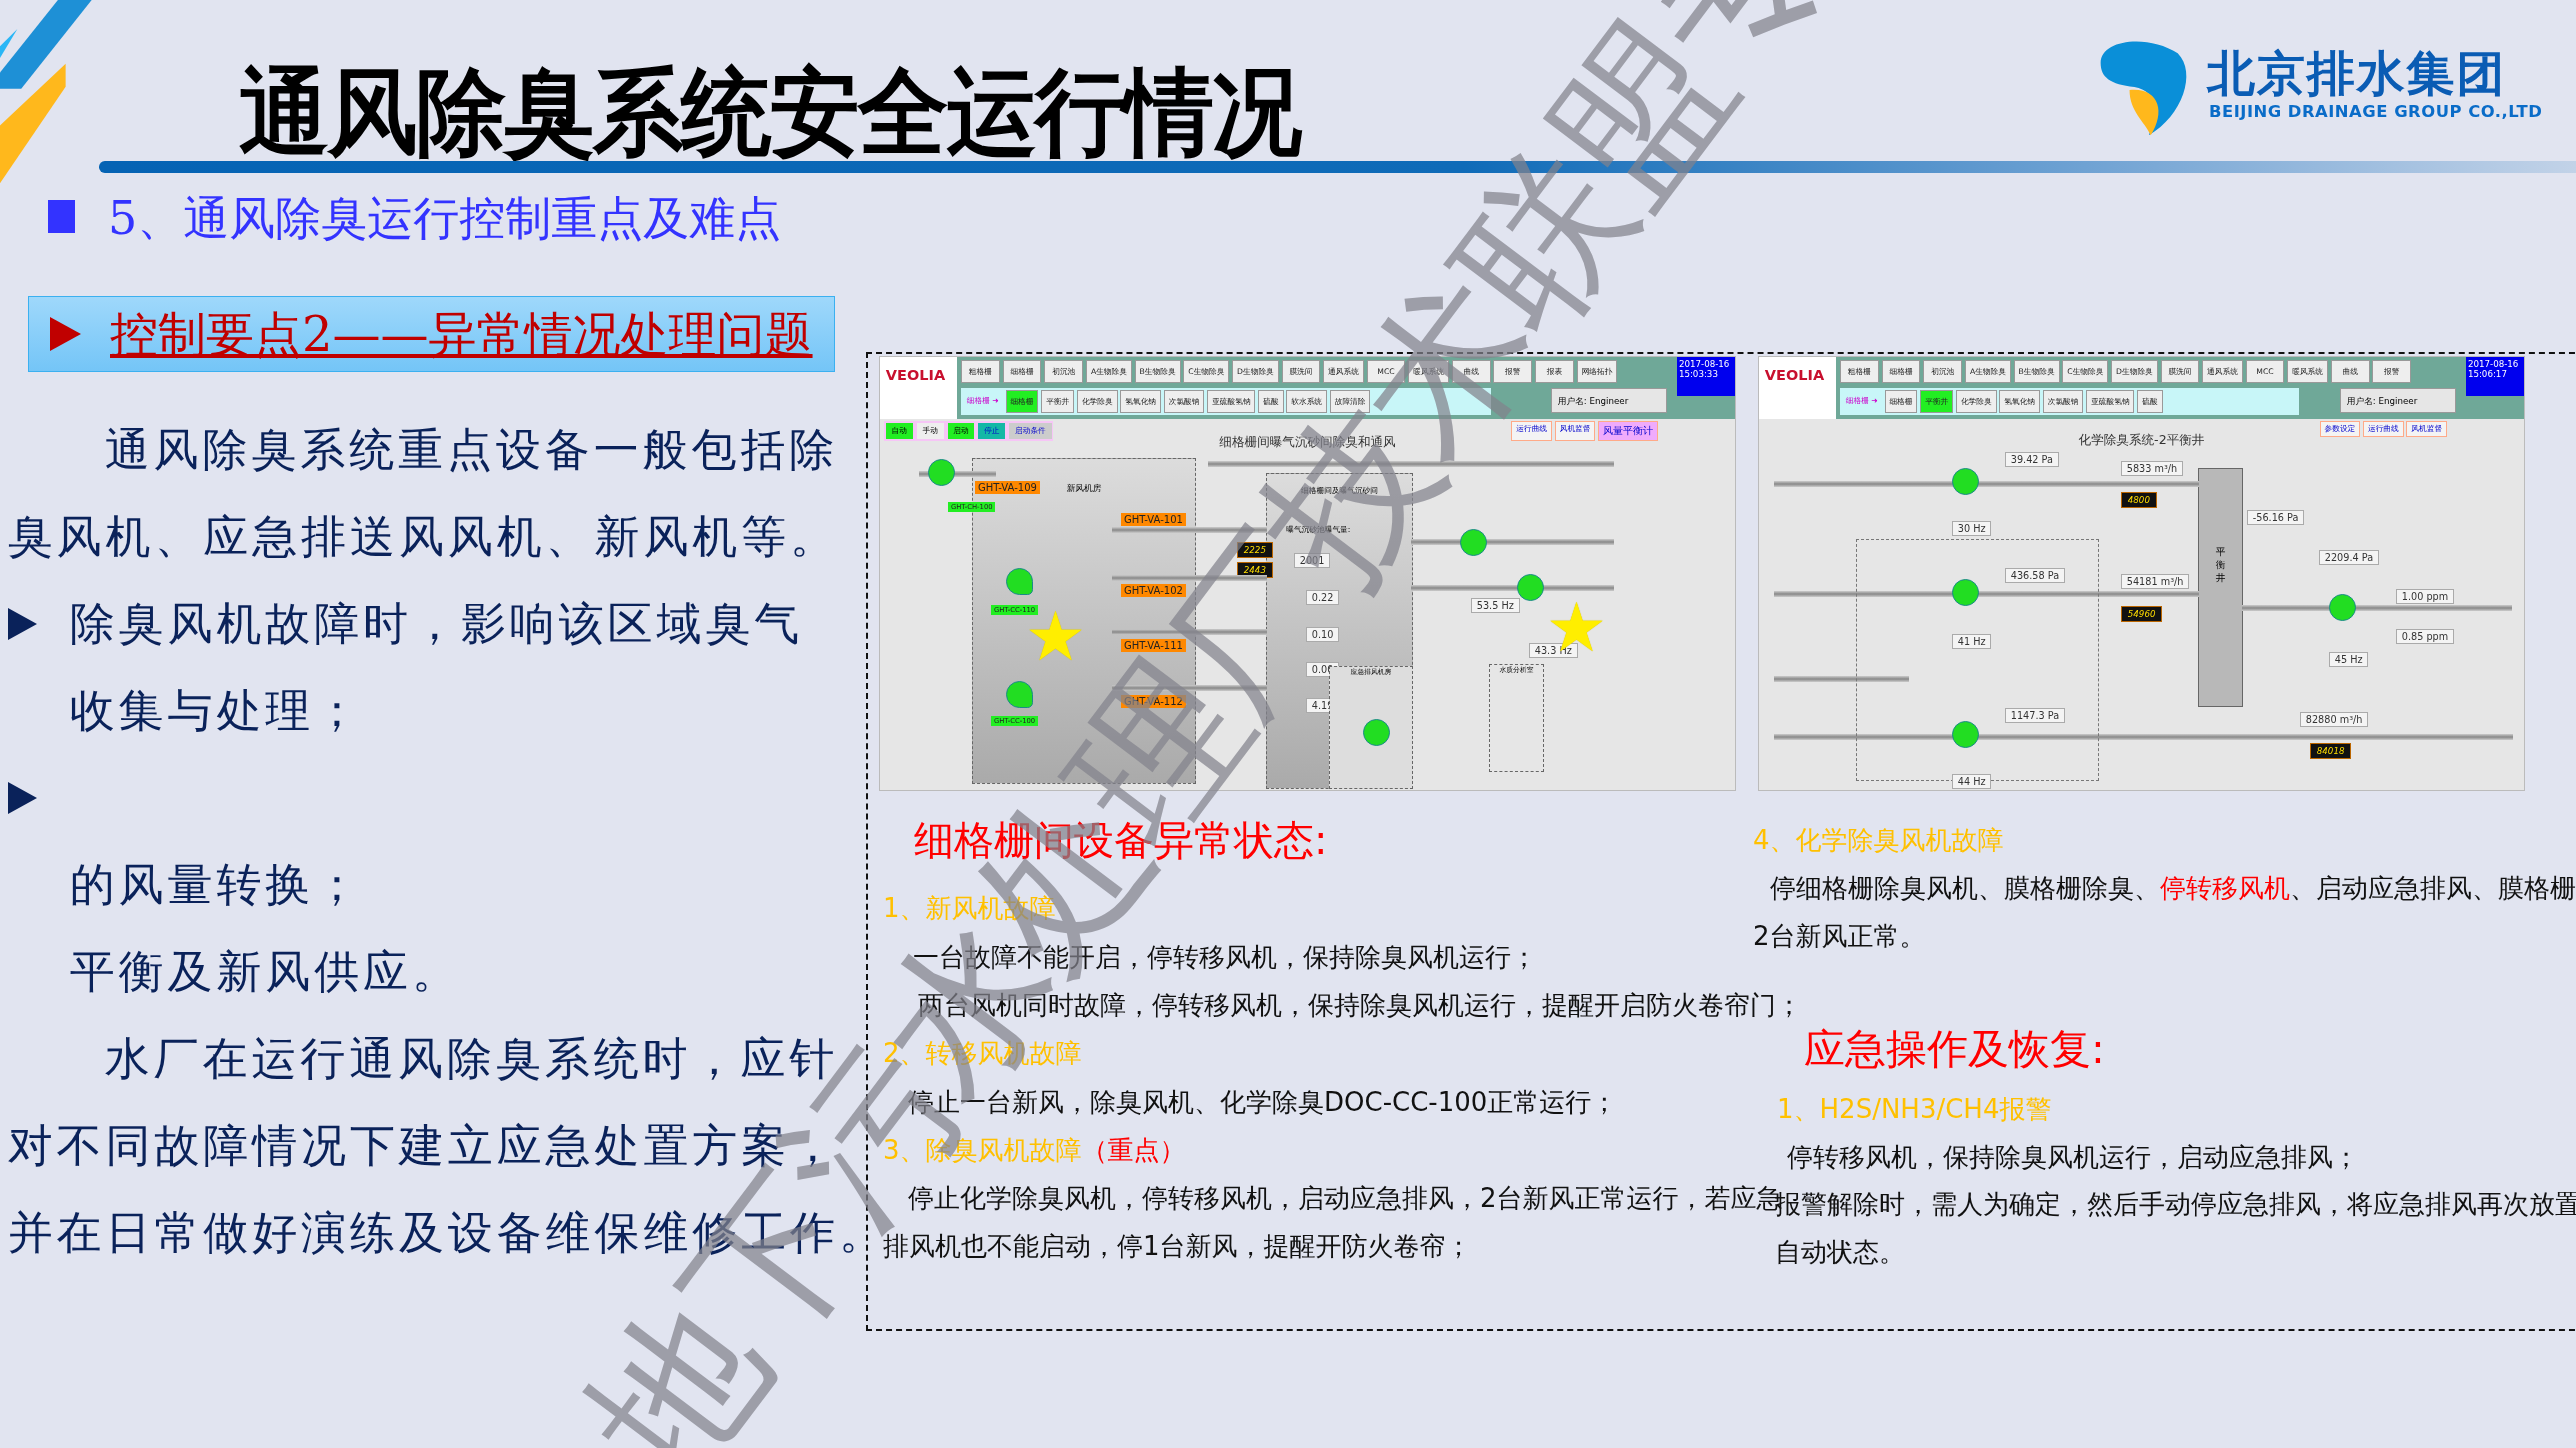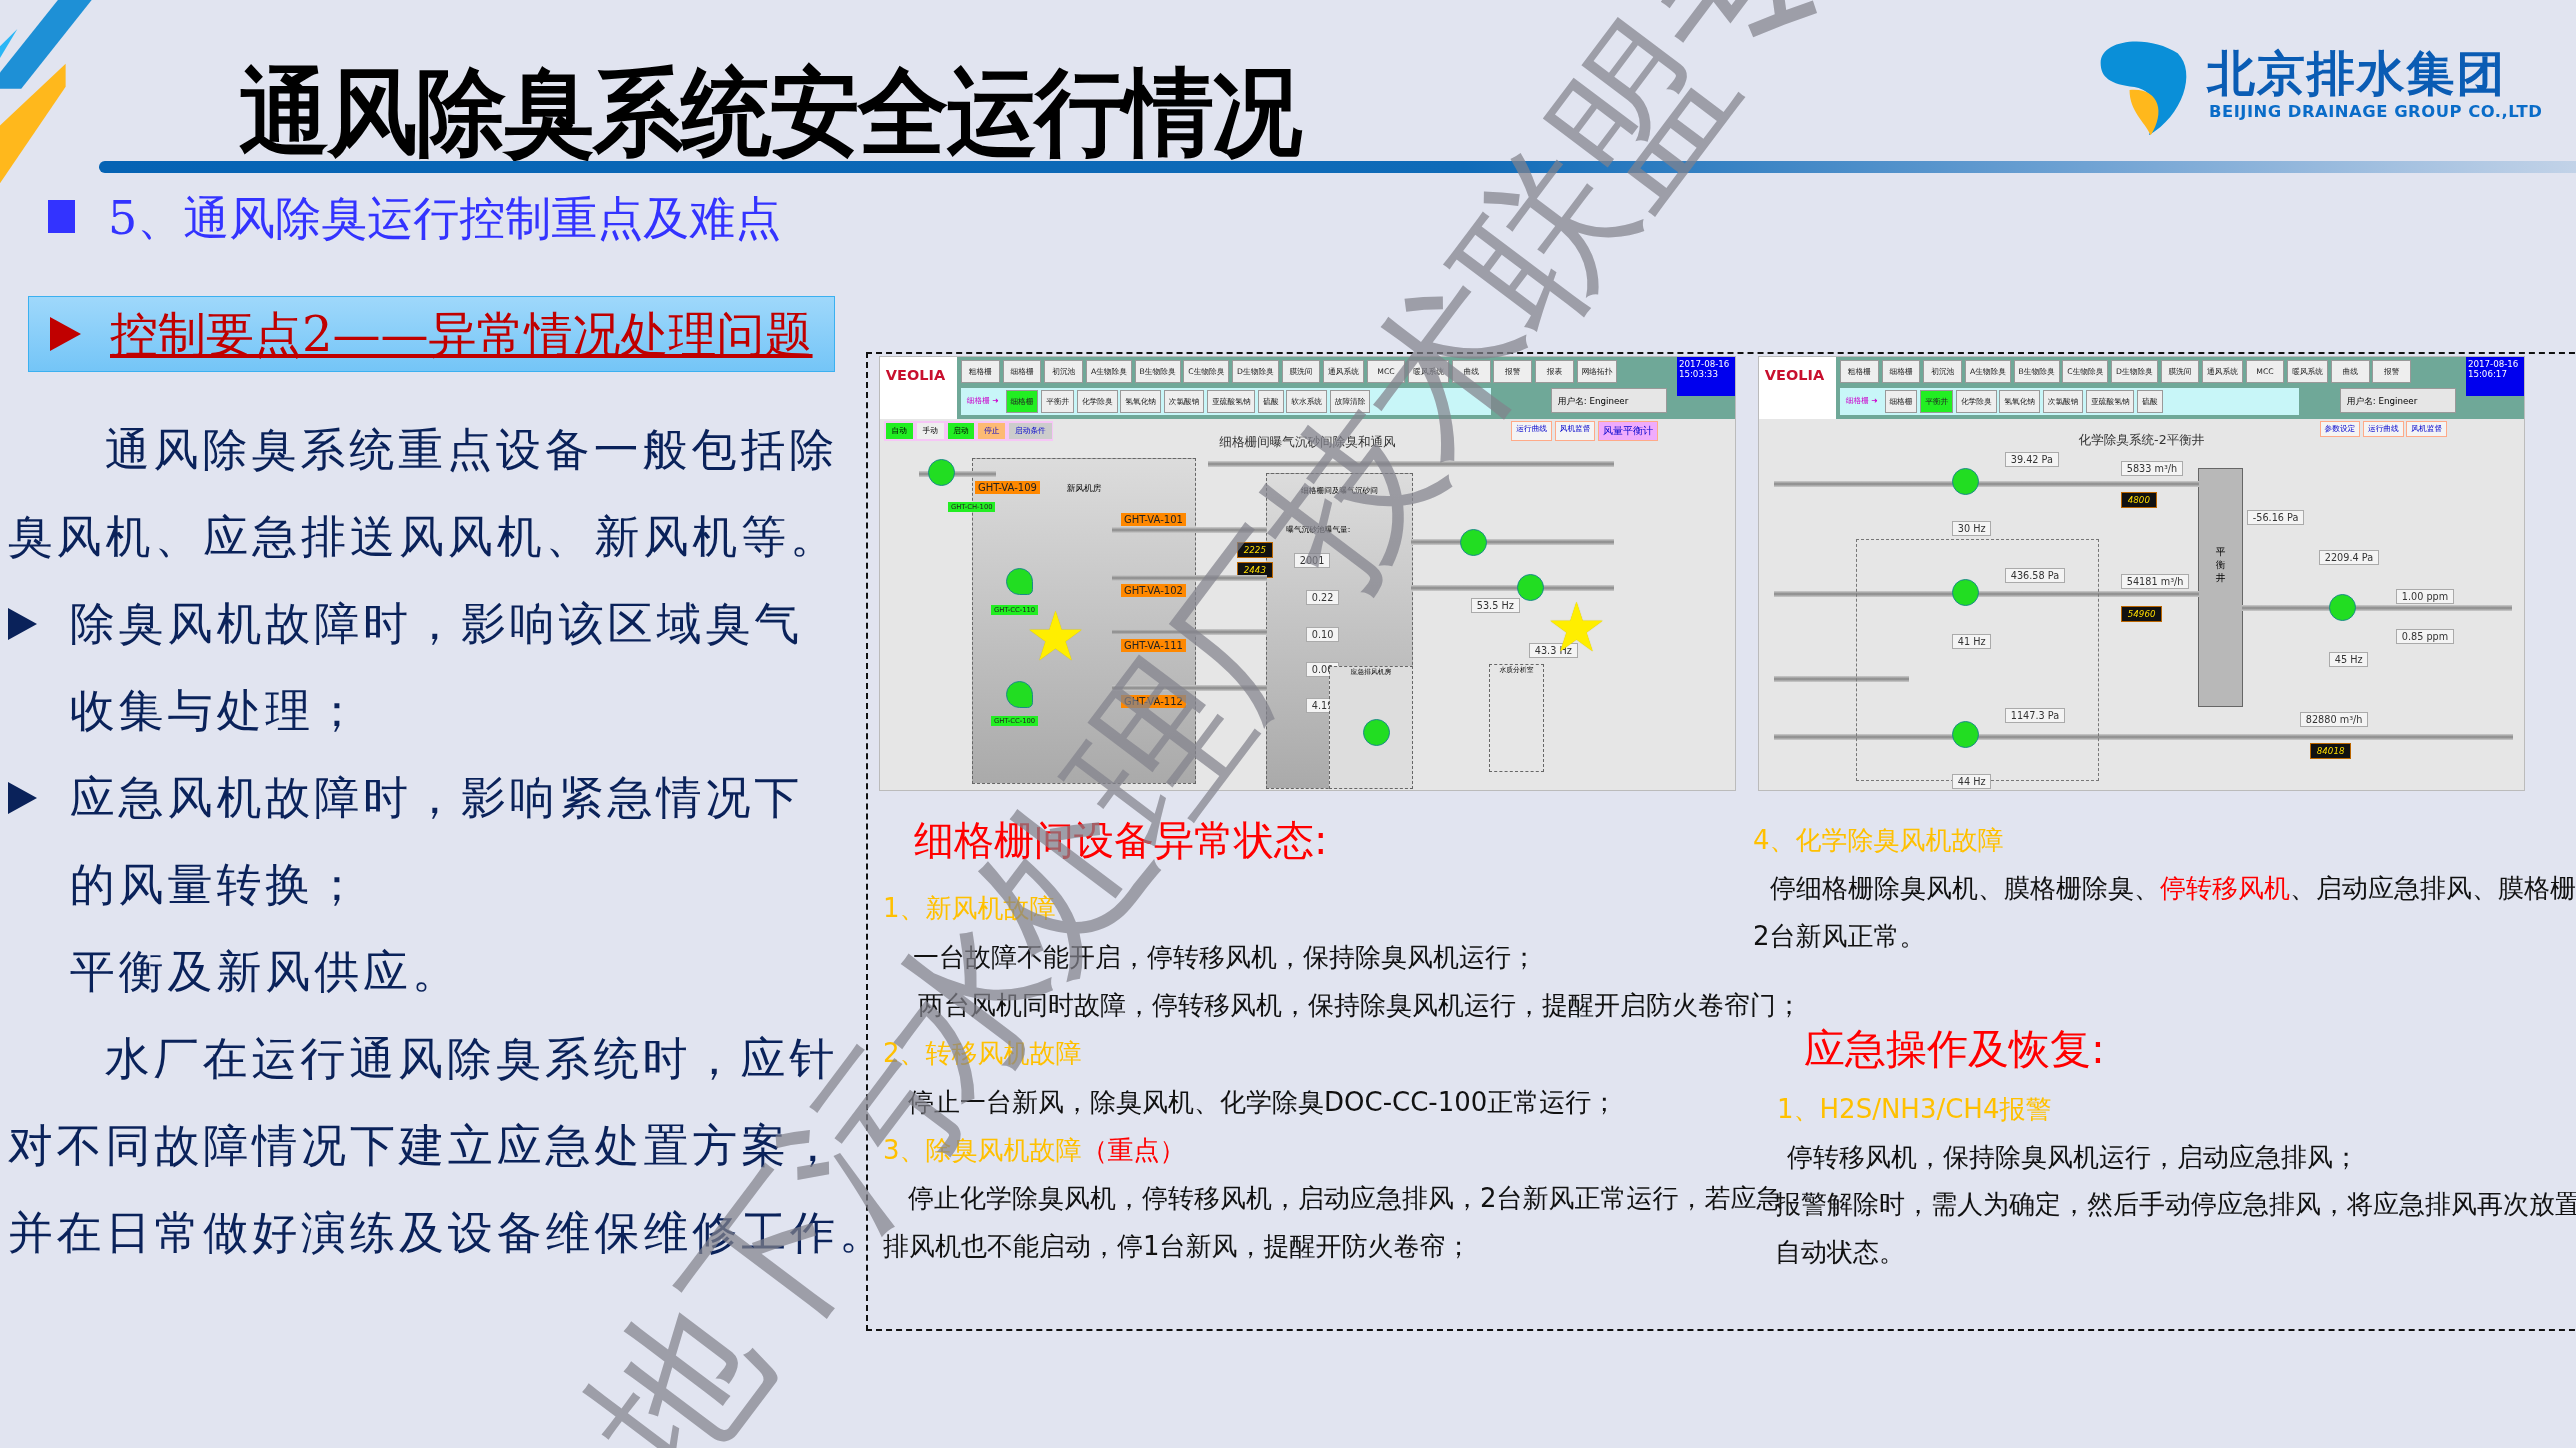--- a/index.html
+++ b/index.html
@@ -77,21 +77,21 @@
 
 <div class="abs subbox">
   <div class="subbox-text"><span class="arrow-red"></span><span>控制要点2——异常情况处理问题</span></div>
 </div>
 
 <div class="abs leftcol">
   <div class="ln indent1">通风除臭系统重点设备一般包括除</div>
   <div class="ln">臭风机、应急排送风风机、新风机等。</div>
   <div class="ln"><span class="arrow-navy"></span><span>除臭风机故障时，影响该区域臭气</span></div>
   <div class="ln indent2" style="padding-left:62px">收集与处理；</div>
-  <div class="ln"><span class="arrow-navy"></span><span>应急风机故障时，影响紧急情况下</span></div>
+  <div class="ln"><span class="arrow-navy"></span></div>
   <div class="ln" style="padding-left:62px">的风量转换；</div>
   <div class="ln" style="padding-left:62px">平衡及新风供应。</div>
   <div class="ln indent1">水厂在运行通风除臭系统时，应针</div>
   <div class="ln">对不同故障情况下建立应急处置方案，</div>
   <div class="ln">并在日常做好演练及设备维保维修工作。</div>
 </div>
 
 <div class="abs dashbox"></div>
 
 <div class="scada" style="left:879px;top:356px;width:855px;height:433px;">
@@ -127,21 +127,21 @@
     <div>硫酸</div>
     <div>软水系统</div>
     <div>故障清除</div>
   </div>
   <div class="sc-time">2017-08-16 15:03:33</div>
   <div class="sc-user">用户名: Engineer</div>
   <div class="abs" style="left:3.9px;top:64px;display:flex;gap:3.9px;background:#f6c6f6;padding:1.9px;">
     <div style="background:#22ee22;font-size:7.7px;padding:2.9px 5.8px">自动</div>
     <div style="background:#eee;font-size:7.7px;padding:2.9px 5.8px">手动</div>
     <div style="background:#22ee22;font-size:7.7px;padding:2.9px 5.8px">启动</div>
-    <div style="background:#fdba74;font-size:7.7px;padding:2.9px 5.8px;color:#00c">停止</div>
+    <div style="background:#14b8a6;font-size:7.7px;padding:2.9px 5.8px;color:#00c">停止</div>
     <div style="background:#ccc;font-size:7.7px;padding:2.9px 5.8px;color:#00c">启动条件</div>
   </div>
   <div class="abs" style="right:77px;top:64px;display:flex;gap:2.9px;">
     <div style="background:#f4f4f4;border:1px solid #fa8;font-size:7.7px;padding:1.9px 3.9px;color:#00c">运行曲线</div>
     <div style="background:#f4f4f4;border:1px solid #fa8;font-size:7.7px;padding:1.9px 3.9px;color:#00c">风机监督</div>
     <div style="background:#f0abfc;border:1px solid #fa8;font-size:10px;padding:1.9px 3.9px;color:#00c">风量平衡计</div>
   </div>
   <div class="sc-title">细格栅间曝气沉砂间除臭和通风</div>
   <div class="room" style="left:92px;top:101px;width:222px;height:324px;">
     <div style="font-size:8.7px;text-align:center;margin-top:24px">新风机房</div>

